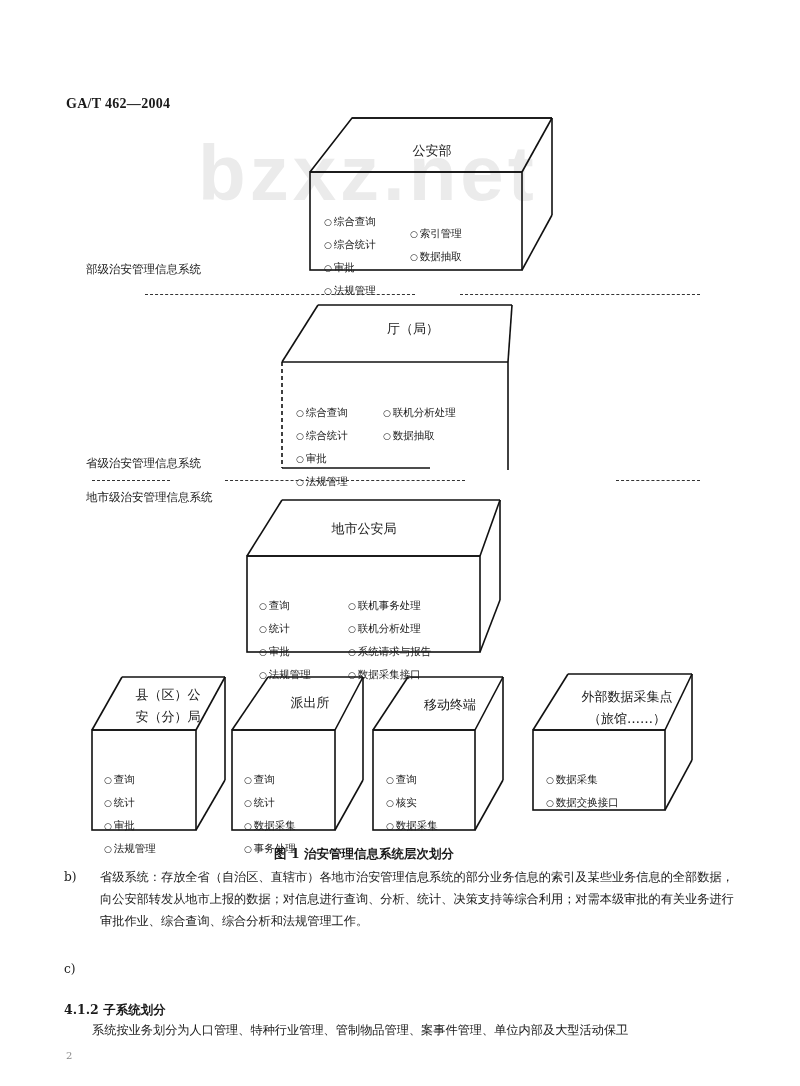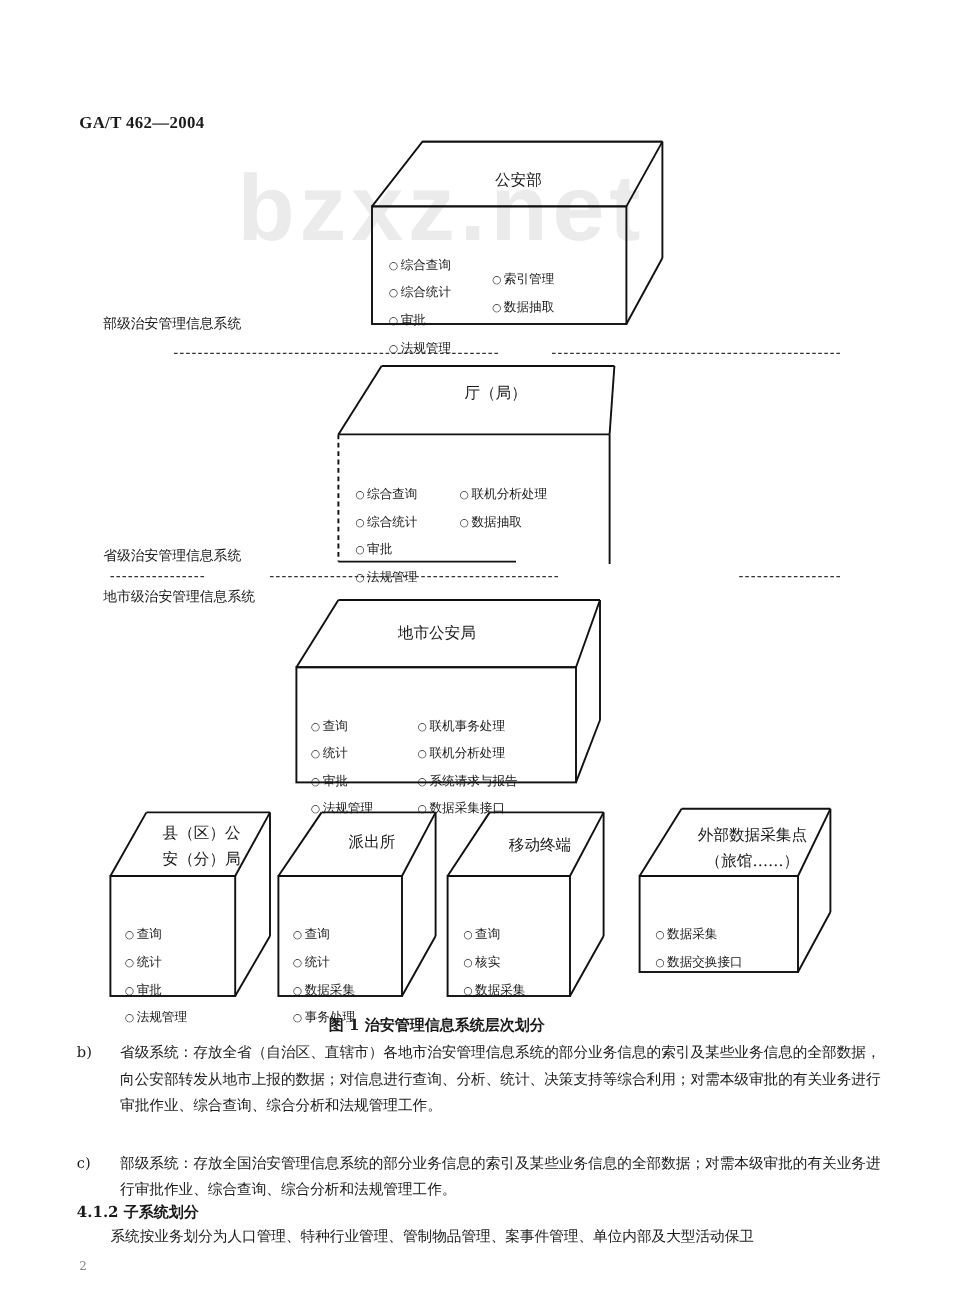--- a/index.html
+++ b/index.html
@@ -190,21 +190,20 @@
 
 <div class="abs caption">图 1  治安管理信息系统层次划分</div>
 
 <div class="abs para" style="top:866px;">
   <span class="mark">b)</span>
   <span>省级系统：存放全省（自治区、直辖市）各地市治安管理信息系统的部分业务信息的索引及某些业务信息的全部数据，向公安部转发从地市上报的数据；对信息进行查询、分析、统计、决策支持等综合利用；对需本级审批的有关业务进行审批作业、综合查询、综合分析和法规管理工作。</span>
 </div>
 
 <div class="abs para" style="top:958px;">
   <span class="mark">c)</span>
-  <span>部级系统：存放全国治安管理信息系统的部分业务信息的索引及某些业务信息的全部数据；对需本级审批的有关业务进行审批作业、综合查询、综合分析和法规管理工作。</span>
 </div>
 
 <div class="abs section">
   <span>4.1.2</span>
   <span style="">子系统划分</span>
 </div>
 <div class="abs body-text">系统按业务划分为人口管理、特种行业管理、管制物品管理、案事件管理、单位内部及大型活动保卫</div>
 
 <div class="abs page-no">2</div>
 

